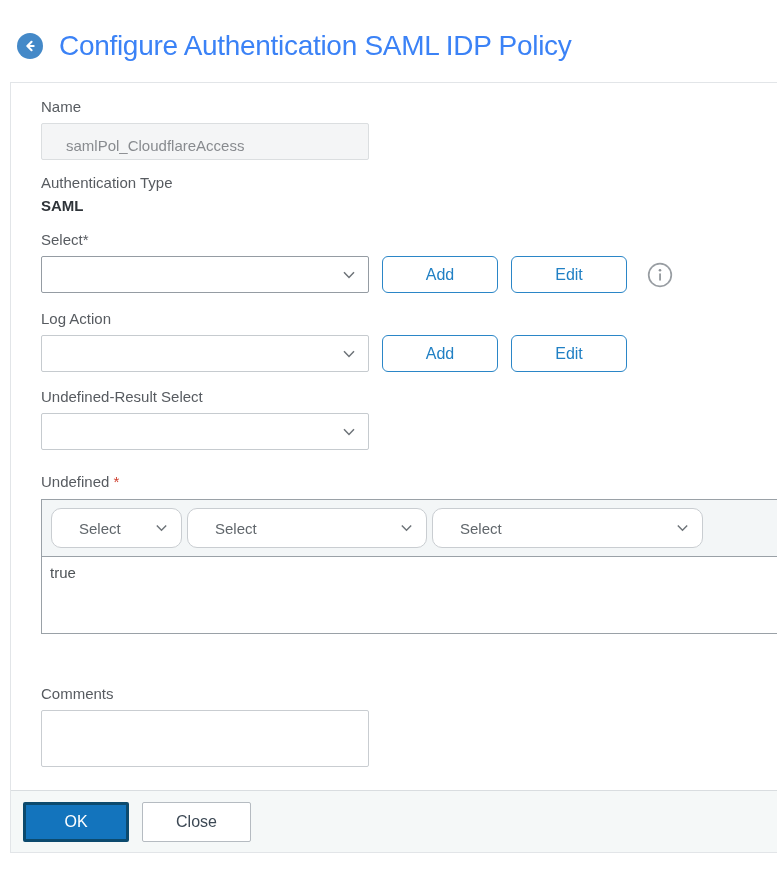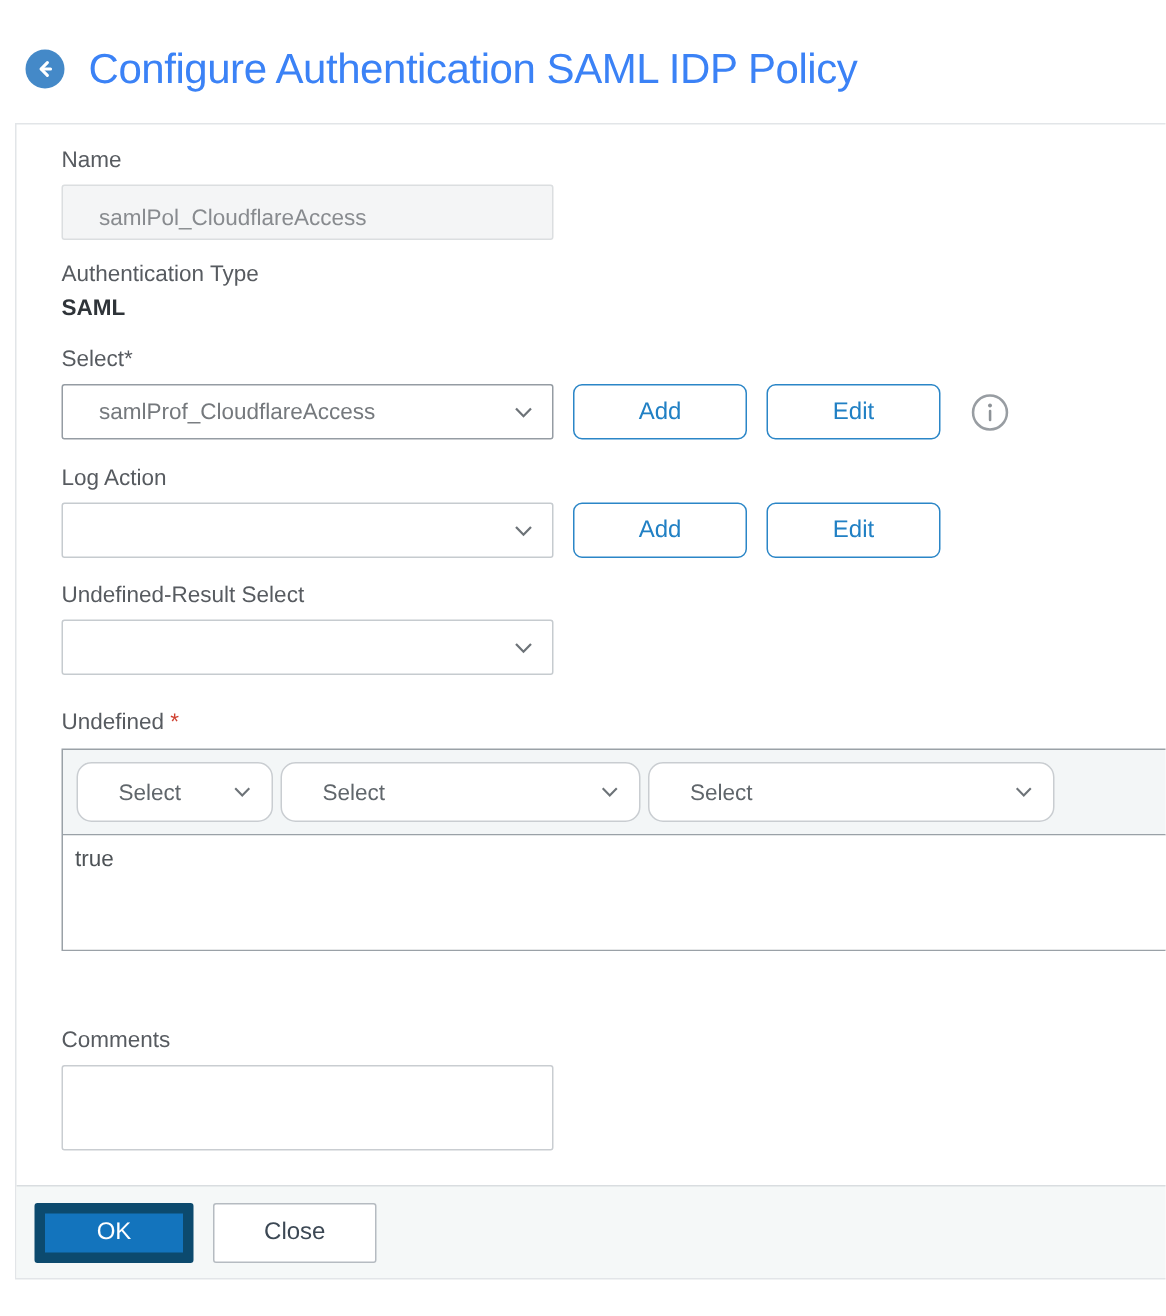--- a/index.html
+++ b/index.html
@@ -100,21 +100,21 @@
   }
   
   .panel-footer {
     border-top: 1px solid #d9dde0;
     background: #f5f8f8;
     padding: 11px 14px 10px 12px;
     display: flex; gap: 13px; align-items: center;
   }
   .btn-primary {
     width: 106px; height: 40px;
-    background: #1374bd; border: 7px solid #0c4a6e; border-radius: 2px;
+    background: #1374bd; border: 3px solid #0c4a6e; border-radius: 2px;
     color: #fff; font-size: 16px; cursor: pointer; font-family: inherit;
   }
   .btn-secondary {
     width: 109px; height: 40px;
     background: #fff; border: 1px solid #b5bbc1; border-radius: 2px;
     color: #3c4854; font-size: 16px; cursor: pointer; font-family: inherit;
   }
 </style>
 </head>
 <body>
@@ -139,21 +139,20 @@
 
     <div class="f-auth">
       <label class="field-label">Authentication Type</label>
       <div class="static-value">SAML</div>
     </div>
 
     <div class="f-action">
       <label class="field-label">Select*</label>
       <div class="row">
         <div class="sel strong-border">
-          <span>samlProf_CloudflareAccess</span>
           <svg class="chev" width="16" height="16" viewBox="0 0 16 16">
             <path d="M3 5.3 L8 10.5 L13 5.3" fill="none" stroke="#6d7378" stroke-width="1.5"></path>
           </svg>
         </div>
         <button class="btn-outline">Add</button>
         <button class="btn-outline">Edit</button>
         <span class="info-wrap">
           <svg width="26" height="26" viewBox="0 0 26 26">
             <circle cx="13" cy="13" r="11.3" fill="none" stroke="#989da2" stroke-width="1.7"></circle>
             <circle cx="13" cy="8.3" r="1.3" fill="#8d9297"></circle>

